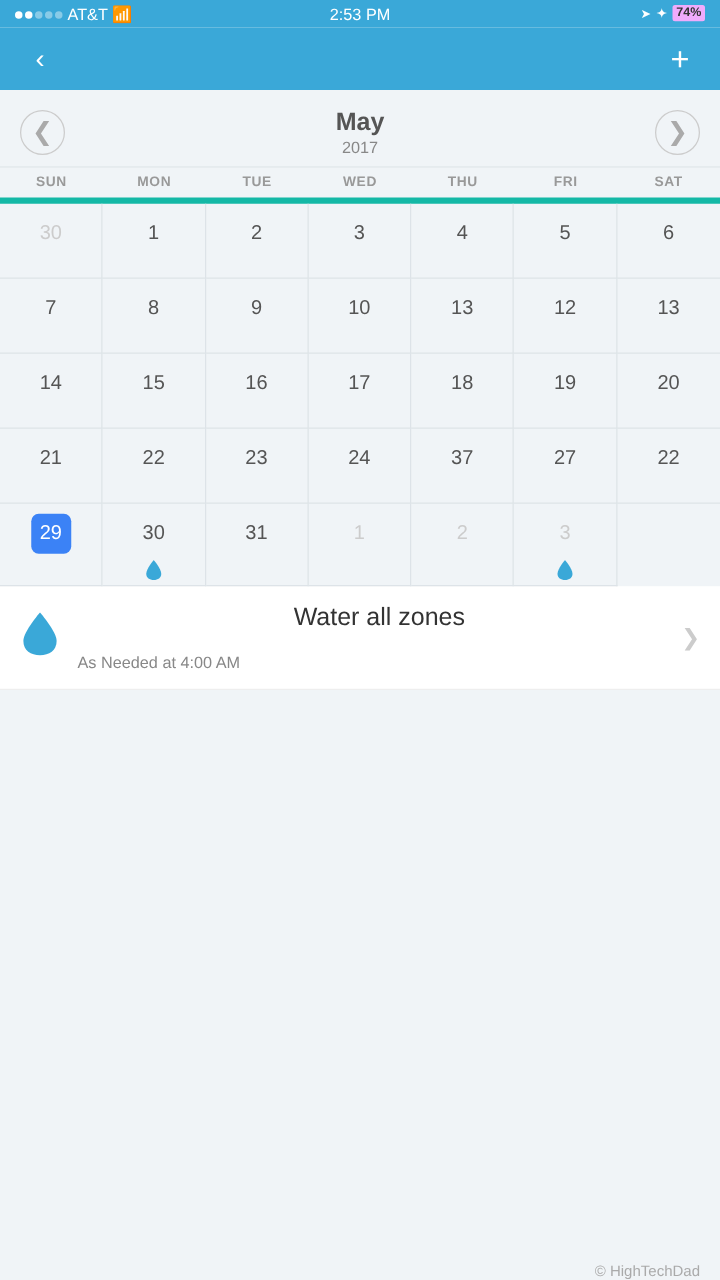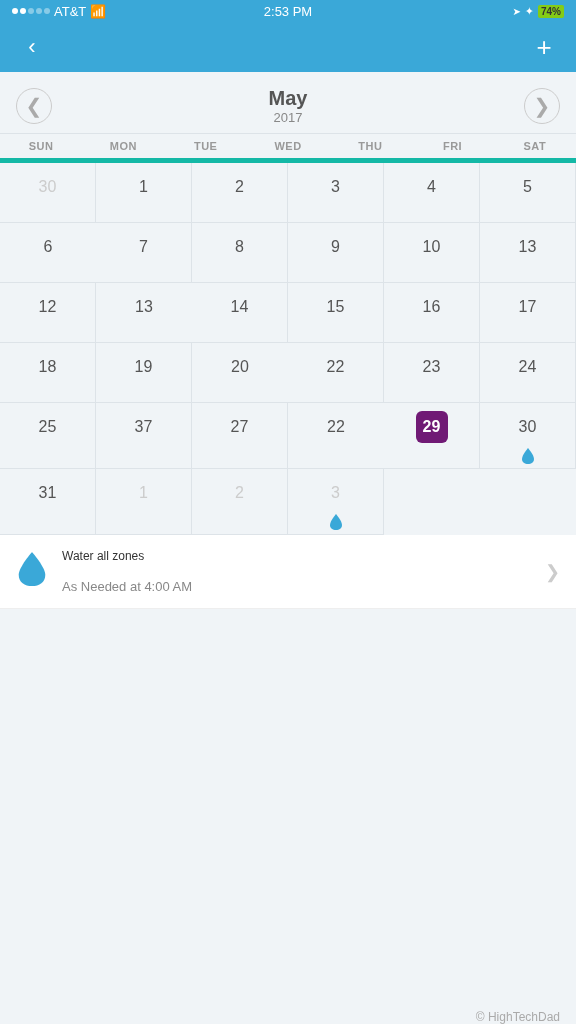--- a/index.html
+++ b/index.html
@@ -13,34 +13,34 @@
     }
 
     
     .status-bar {
       background: #3aa8d8;
       color: white;
       font-size: 13px;
       font-weight: 500;
       display: flex;
       justify-content: space-between;
-      align-items: center;
+      align-items: flex-start;
       padding: 4px 12px;
       height: 22px;
     }
     .status-left { display: flex; align-items: center; gap: 4px; }
     .status-center { position: absolute; left: 50%; transform: translateX(-50%); }
     .status-right { display: flex; align-items: center; gap: 4px; }
     .signal-dots { display: flex; gap: 2px; align-items: center; }
     .dot { width: 6px; height: 6px; border-radius: 50%; }
     .dot.filled { background: white; }
     .dot.empty { background: rgba(255,255,255,0.4); }
     .battery-icon {
       display: inline-flex; align-items: center;
-      background: #84cc16; border-radius: 2px;
+      background: #f0abfc; border-radius: 2px;
       padding: 1px 3px;
       font-size: 10px; color: #333;
       font-weight: 600;
     }
 
     
     .header {
       background: #3aa8d8;
       color: white;
       display: flex;
@@ -122,21 +122,21 @@
       font-weight: 600;
       color: #999;
       padding: 6px 0;
       text-transform: uppercase;
       letter-spacing: 0.5px;
     }
 
     
     .calendar-grid {
       display: grid;
-      grid-template-columns: repeat(6, 1fr);
+      grid-template-columns: repeat(7, 1fr);
     }
     .cal-cell {
       border-right: 1px solid #dde3e8;
       border-bottom: 1px solid #dde3e8;
       min-height: 60px;
       display: flex;
       flex-direction: column;
       align-items: center;
       padding-top: 8px;
       position: relative;
@@ -147,23 +147,23 @@
       color: #555;
       line-height: 1;
       width: 32px;
       height: 32px;
       display: flex;
       align-items: center;
       justify-content: center;
       border-radius: 6px;
     }
     .cal-day-num.today {
-      background: #701a75;
-      color: white;
-      font-weight: 700;
+      background: #3b82f6;
+      color: white;
+      font-weight: 400;
     }
     .cal-day-num.muted {
       color: #ccc;
     }
     .drop-indicator {
       font-size: 18px;
       color: #3aa8d8;
       margin-top: 4px;
       line-height: 1;
     }
@@ -181,23 +181,24 @@
       cursor: pointer;
     }
     .schedule-icon {
       font-size: 30px;
       color: #3aa8d8;
       margin-right: 14px;
       line-height: 1;
     }
     .schedule-info { flex: 1; }
     .schedule-title {
-      font-size: 12px;
+      font-size: 20px;
       color: #333;
       font-weight: 500;
+      text-align: center;
     }
     .schedule-sub {
       font-size: 13px;
       color: #888;
       margin-top: 16px;
     }
     .schedule-chevron {
       color: #ccc;
       font-size: 18px;
     }
@@ -322,30 +323,30 @@
       <div class="cal-cell">
         <div class="cal-day-num">18</div>
       </div>
       <div class="cal-cell">
         <div class="cal-day-num">19</div>
       </div>
       <div class="cal-cell">
         <div class="cal-day-num">20</div>
       </div>
       <div class="cal-cell">
+        <div class="cal-day-num">21</div>
+      </div>
+      <div class="cal-cell">
         <div class="cal-day-num">22</div>
       </div>
       <div class="cal-cell">
         <div class="cal-day-num">23</div>
       </div>
       <div class="cal-cell">
         <div class="cal-day-num">24</div>
-      </div>
-      <div class="cal-cell">
-        <div class="cal-day-num">25</div>
       </div>
       <div class="cal-cell">
         <div class="cal-day-num">37</div>
       </div>
       <div class="cal-cell">
         <div class="cal-day-num">27</div>
       </div>
       <div class="cal-cell">
         <div class="cal-day-num">22</div>
       </div>

